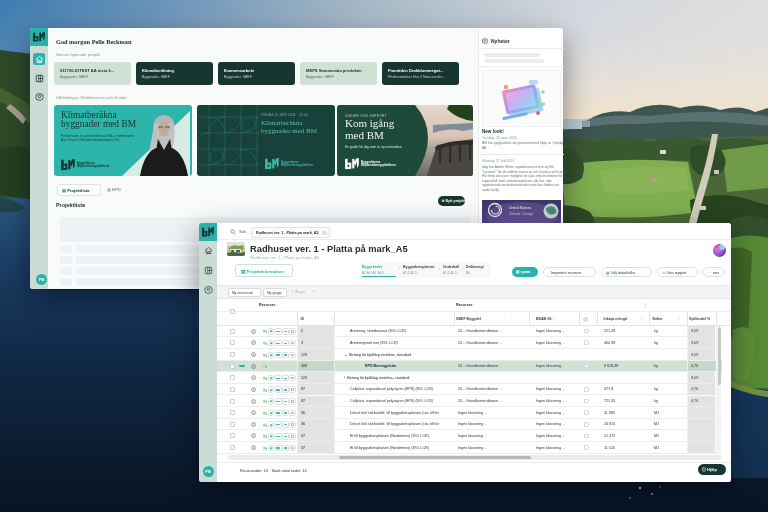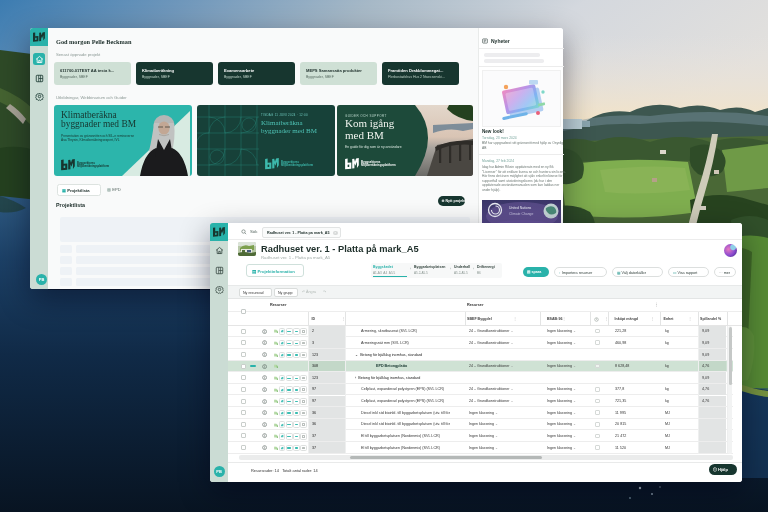--- a/index.html
+++ b/index.html
@@ -279,21 +279,21 @@
             <rect x="10" y="29" width="1.4" height="2.2"></rect>
             <rect x="25" y="28.5" width="1.4" height="2.4"></rect>
             <rect x="40" y="29" width="1.4" height="2.2"></rect>
             <rect x="54" y="28.6" width="1.4" height="2.4"></rect>
             <rect x="66" y="29" width="1.4" height="2.2"></rect>
           </g>
         </svg>
       </div>
 </div>
 </div>
-<div class="win" style="left:210px;top:223px;width:532px;height:259px;">
+<div class="win" style="left:199px;top:223px;width:532px;height:259px;">
 <div class="a" style="left:0;top:0;width:18px;height:259px;background:#cbdcd4;border-radius:3px 0 0 3px;"></div>
 <div class="a" style="left:0;top:0;width:18px;height:18px;background:#29b2aa;border-radius:3px 0 0 0;"></div>
 <div class="a" style="left:3px;top:4px;">
 <svg class="a" style="left:0px;top:0px" width="12" height="10" viewBox="0 0 12 10">
         <path d="M0,0.8 L2.2,0.4 L2.2,4.2 L5.4,3.9 L5.4,9.3 L0,9.8 Z M2.2,5.8 L3.6,5.7 L3.6,7.8 L2.2,7.9 Z" fill="#17362f" fill-rule="evenodd"></path>
         <path d="M6.2,0.8 L7.9,0.6 L8.6,3.2 L9.5,0.4 L11.9,0.1 L11.9,6.2 L10.3,8.6 L10.3,3.2 L8.9,6.8 L8.1,4.6 L8.1,9.0 L6.2,9.2 Z" fill="#17362f"></path>
       </svg>
 </div>
 <svg class="a" style="left:4.5px;top:23px" width="9" height="9" viewBox="0 0 10 10">
       <path d="M1.5,4.6 L5,1.6 L8.5,4.6 M2.4,4.2 L2.4,8.4 L7.6,8.4 L7.6,4.2 M4.2,8.4 L4.2,6 L5.8,6 L5.8,8.4" stroke="#3a4b45" stroke-width="0.9" fill="none" stroke-linecap="round" stroke-linejoin="round"></path>

